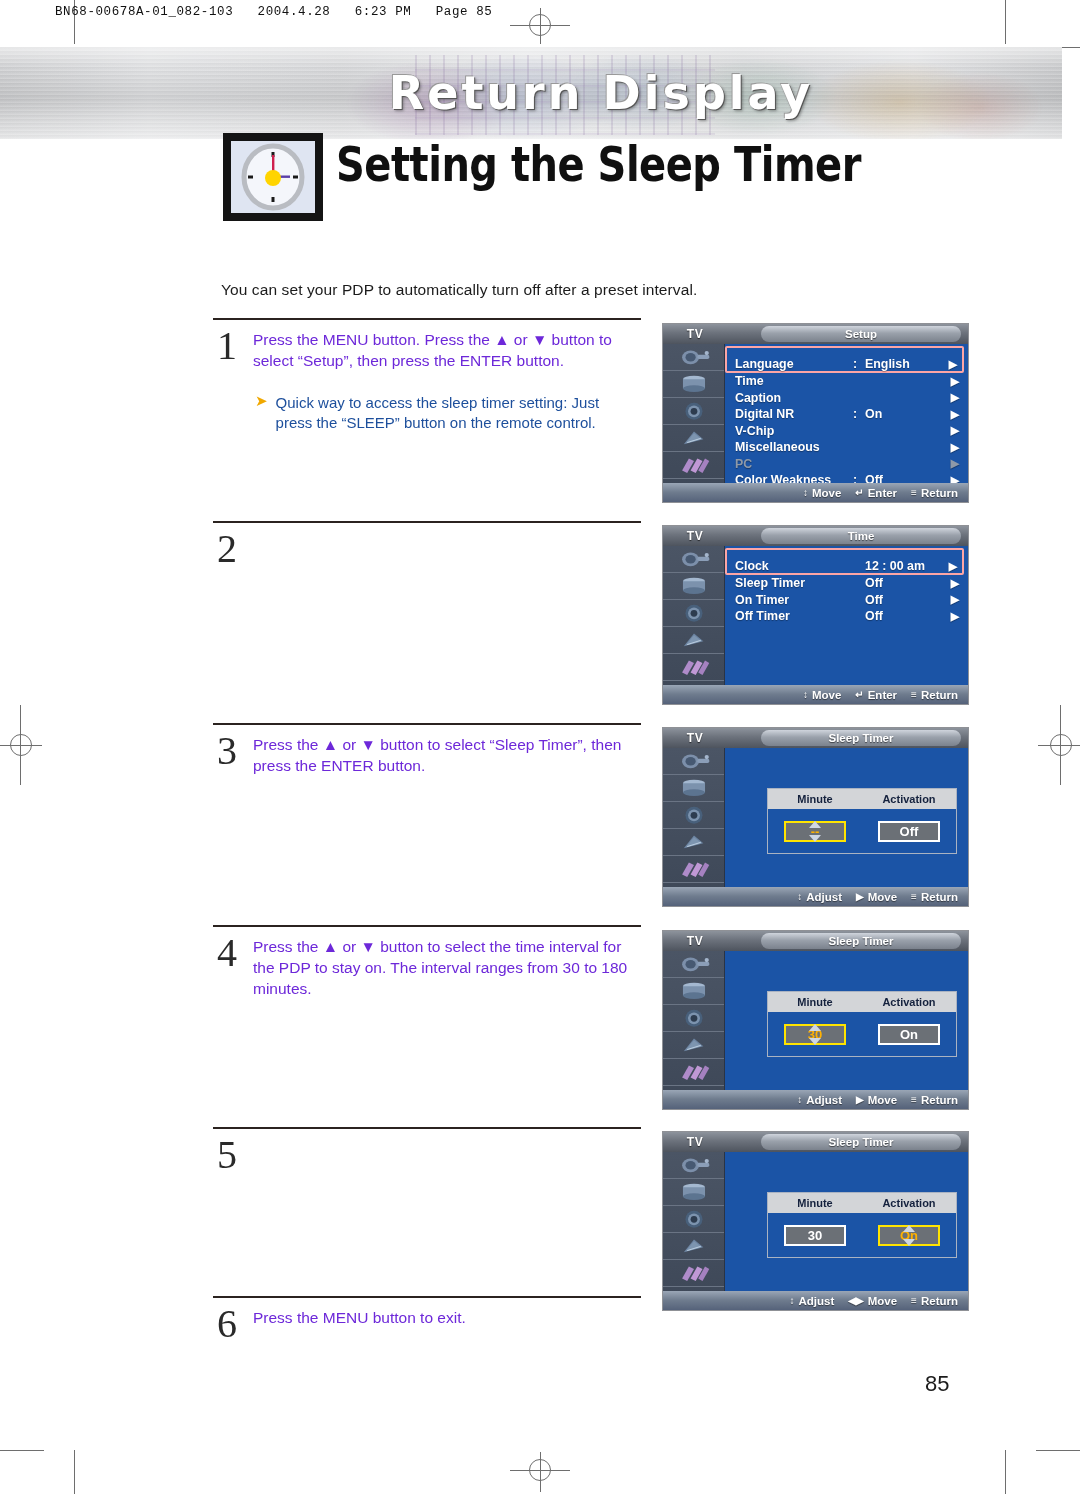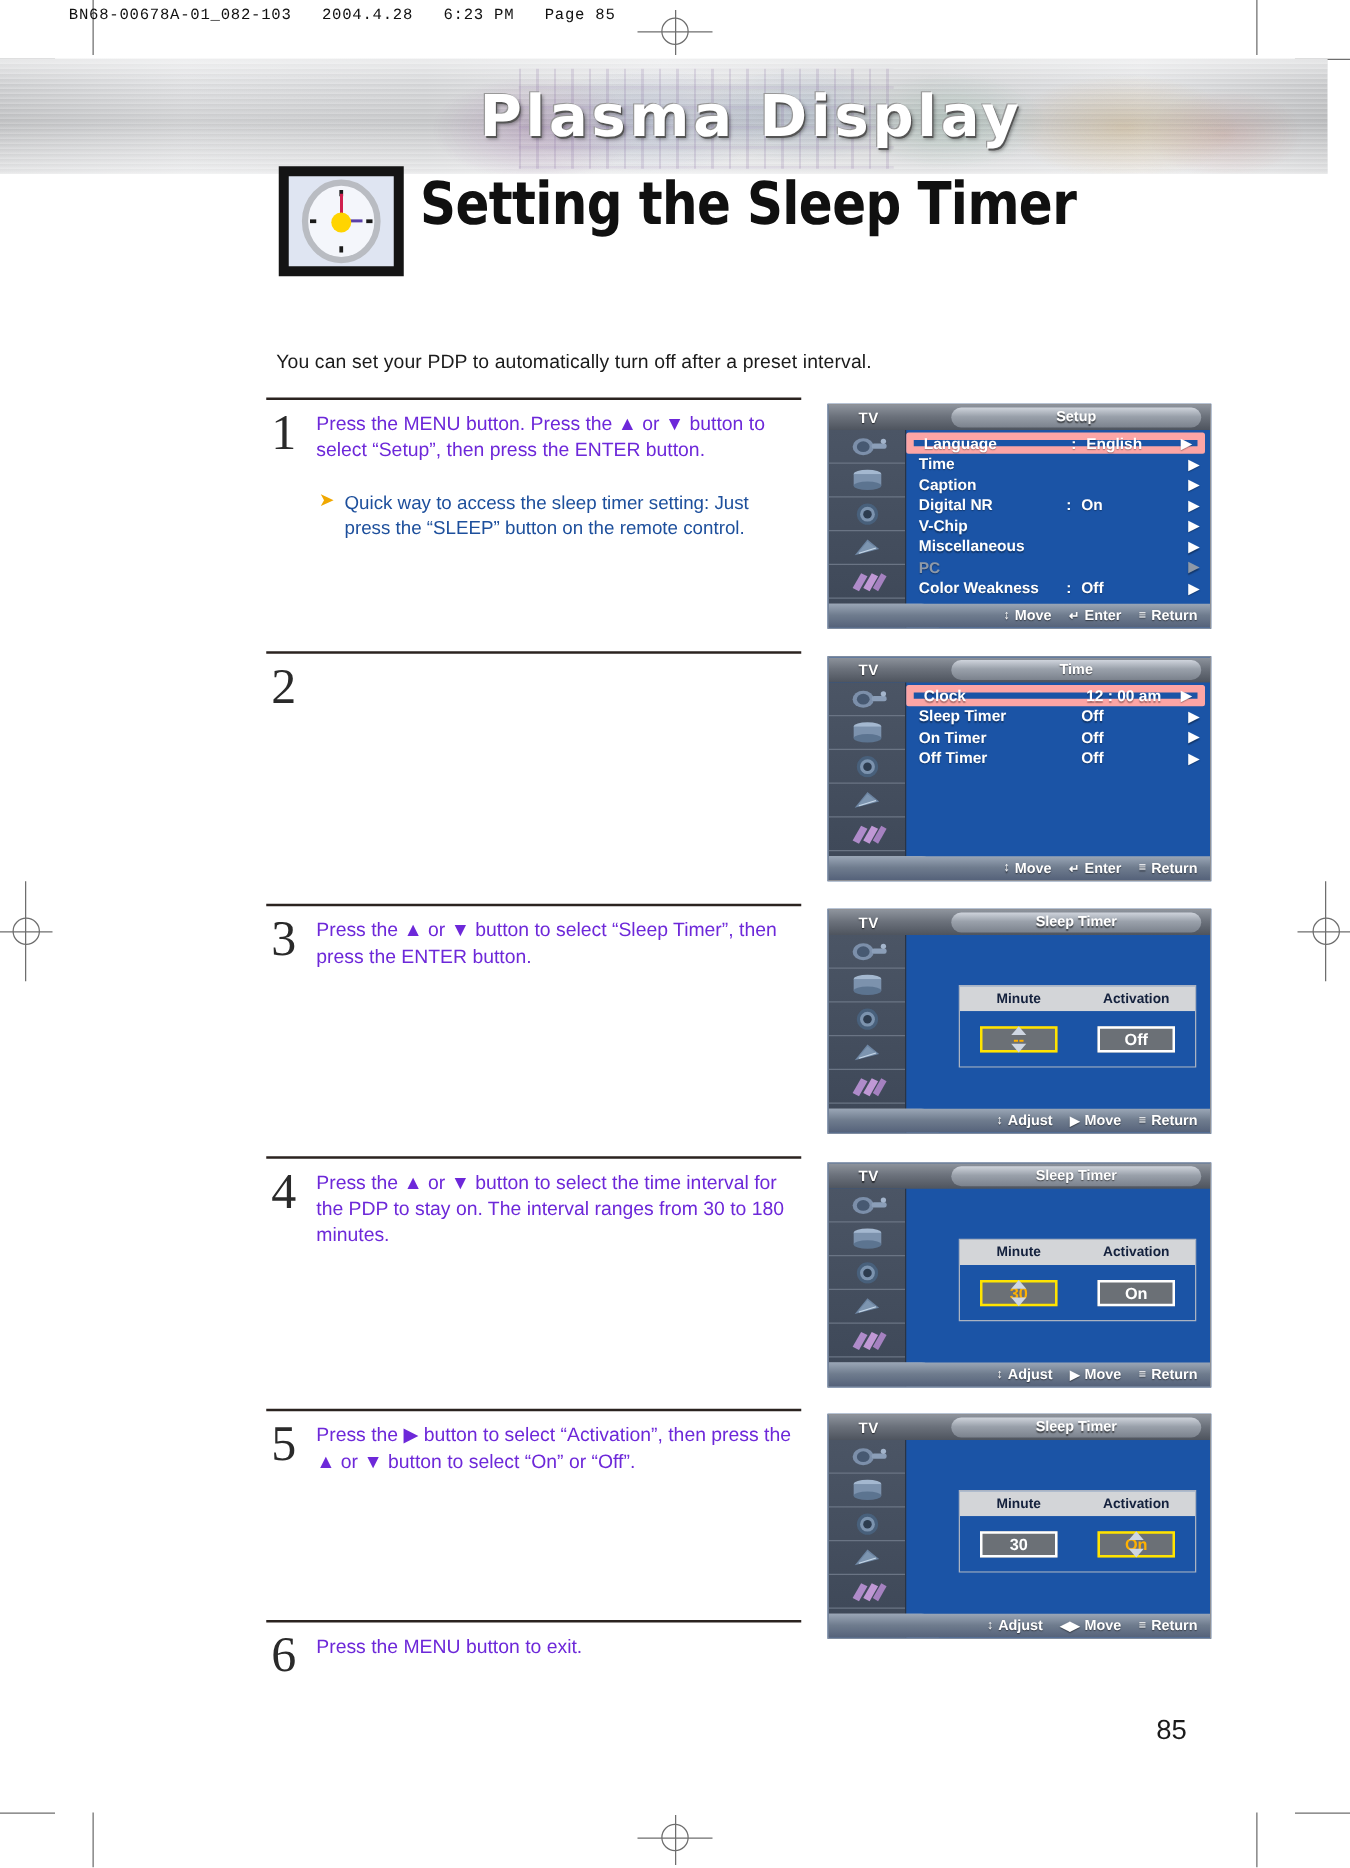--- a/index.html
+++ b/index.html
@@ -147,22 +147,22 @@
     color: #ffffff; font-weight: bold; font-size: 12.4px;
     padding-left: 8px;
     text-shadow: 0 1px 1px rgba(0,0,0,.35);
   }
   .osd-row.dim { color: #8e99a8; }
   .osd-row .lbl { width: 118px; }
   .osd-row .sep { width: 12px; }
   .osd-row .val { flex: 1; }
   .osd-row .arrow { width: 18px; text-align: center; font-size: 11px; }
   .osd-row.hl {
-    border: 6px solid #fca5a5; border-radius: 2px;
-    height: 17px; margin-left: -2px; padding-left: 8px;
+    border: 2px solid #fca5a5; border-radius: 2px;
+    height: 27px; margin-left: -2px; padding-left: 8px; align-items: flex-end;
   }
   .osd-row.hl .arrow { color: #ffffff; }
 
   .osd-bottom {
     position: absolute; left: 0; bottom: 0; width: 100%; height: 19px;
     background: linear-gradient(180deg,#9aa6b6 0%, #6f7c8e 48%, #55627a 100%);
     display: flex; align-items: center; justify-content: flex-end;
     gap: 14px; padding-right: 10px;
     color: #ffffff; font-weight: bold; font-size: 11.5px;
     text-shadow: 0 1px 1px rgba(0,0,0,.5);
@@ -240,21 +240,21 @@
 <div class="crop-mark" style="left:74px; top:1450px; width:1px; height:44px;"></div>
 <div class="crop-mark" style="left:0; top:1450px; width:44px; height:1px;"></div>
 <div class="crop-mark" style="left:1005px; top:1450px; width:1px; height:44px;"></div>
 <div class="crop-mark" style="left:1036px; top:1450px; width:44px; height:1px;"></div>
 
 <div class="print-header">BN68-00678A-01_082-103   2004.4.28   6:23 PM   Page 85</div>
 
 <div class="banner">
   <div class="banner-tint"></div>
   <div class="banner-circuit"></div>
-  <div class="banner-title">Plasma Display</div>
+  <div class="banner-title">Return Display</div>
 </div>
 
 <div class="sec-icon">
   <div class="sec-icon-inner">
     <svg viewBox="0 0 84 72" width="100%" height="100%">
       <ellipse cx="42" cy="36" rx="29" ry="31" fill="#f4f6fb" stroke="#b9bcc2" stroke-width="5"></ellipse>
       <rect x="40.5" y="11" width="3" height="5" fill="#1a1a1a"></rect>
       <rect x="40.5" y="56" width="3" height="5" fill="#1a1a1a"></rect>
       <rect x="17" y="34.5" width="5" height="3" fill="#1a1a1a"></rect>
       <rect x="62" y="34.5" width="5" height="3" fill="#1a1a1a"></rect>
@@ -300,21 +300,20 @@
   <div class="step-body">
     <div class="step-num">4</div>
     <div class="step-text">Press the ▲ or ▼ button to select the time interval for the PDP to stay on. The interval ranges from 30 to 180 minutes.</div>
   </div>
 </div>
 
 <div class="step" style="top:1127px;">
   <div class="step-rule"></div>
   <div class="step-body">
     <div class="step-num">5</div>
-    <div class="step-text">Press the ▶ button to select “Activation”, then press the ▲ or ▼ button to select “On” or “Off”.</div>
   </div>
 </div>
 
 <div class="step" style="top:1296px;">
   <div class="step-rule"></div>
   <div class="step-body">
     <div class="step-num">6</div>
     <div class="step-text">Press the MENU button to exit.</div>
   </div>
 </div>

